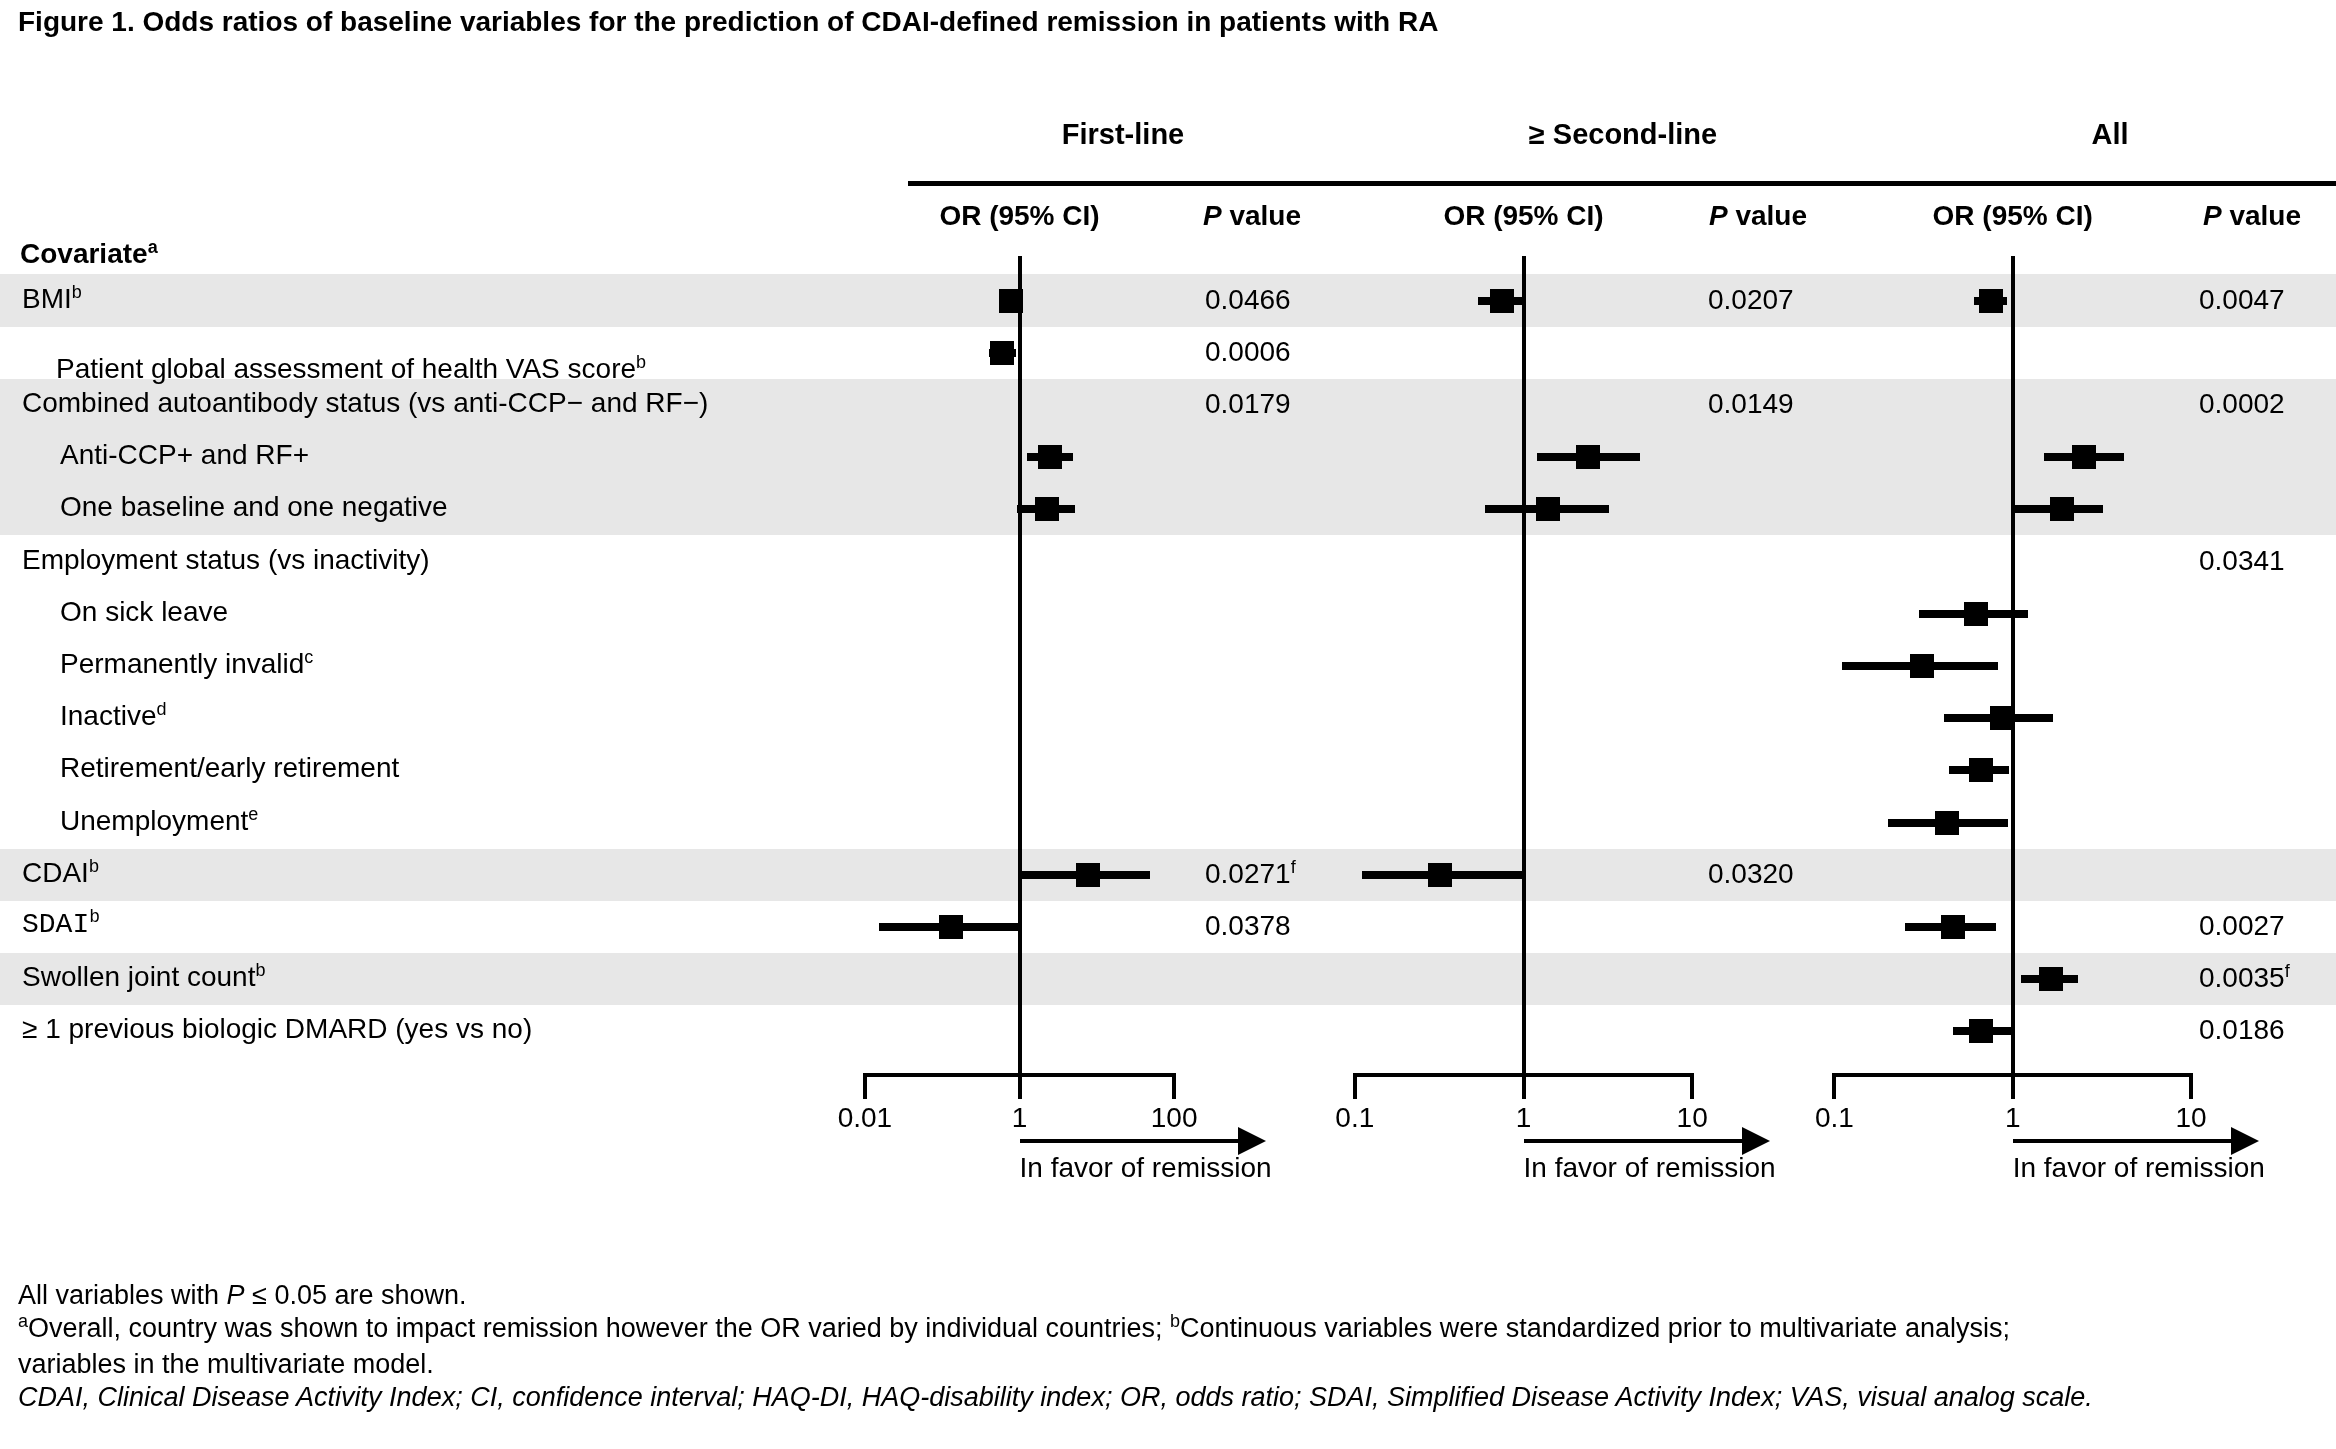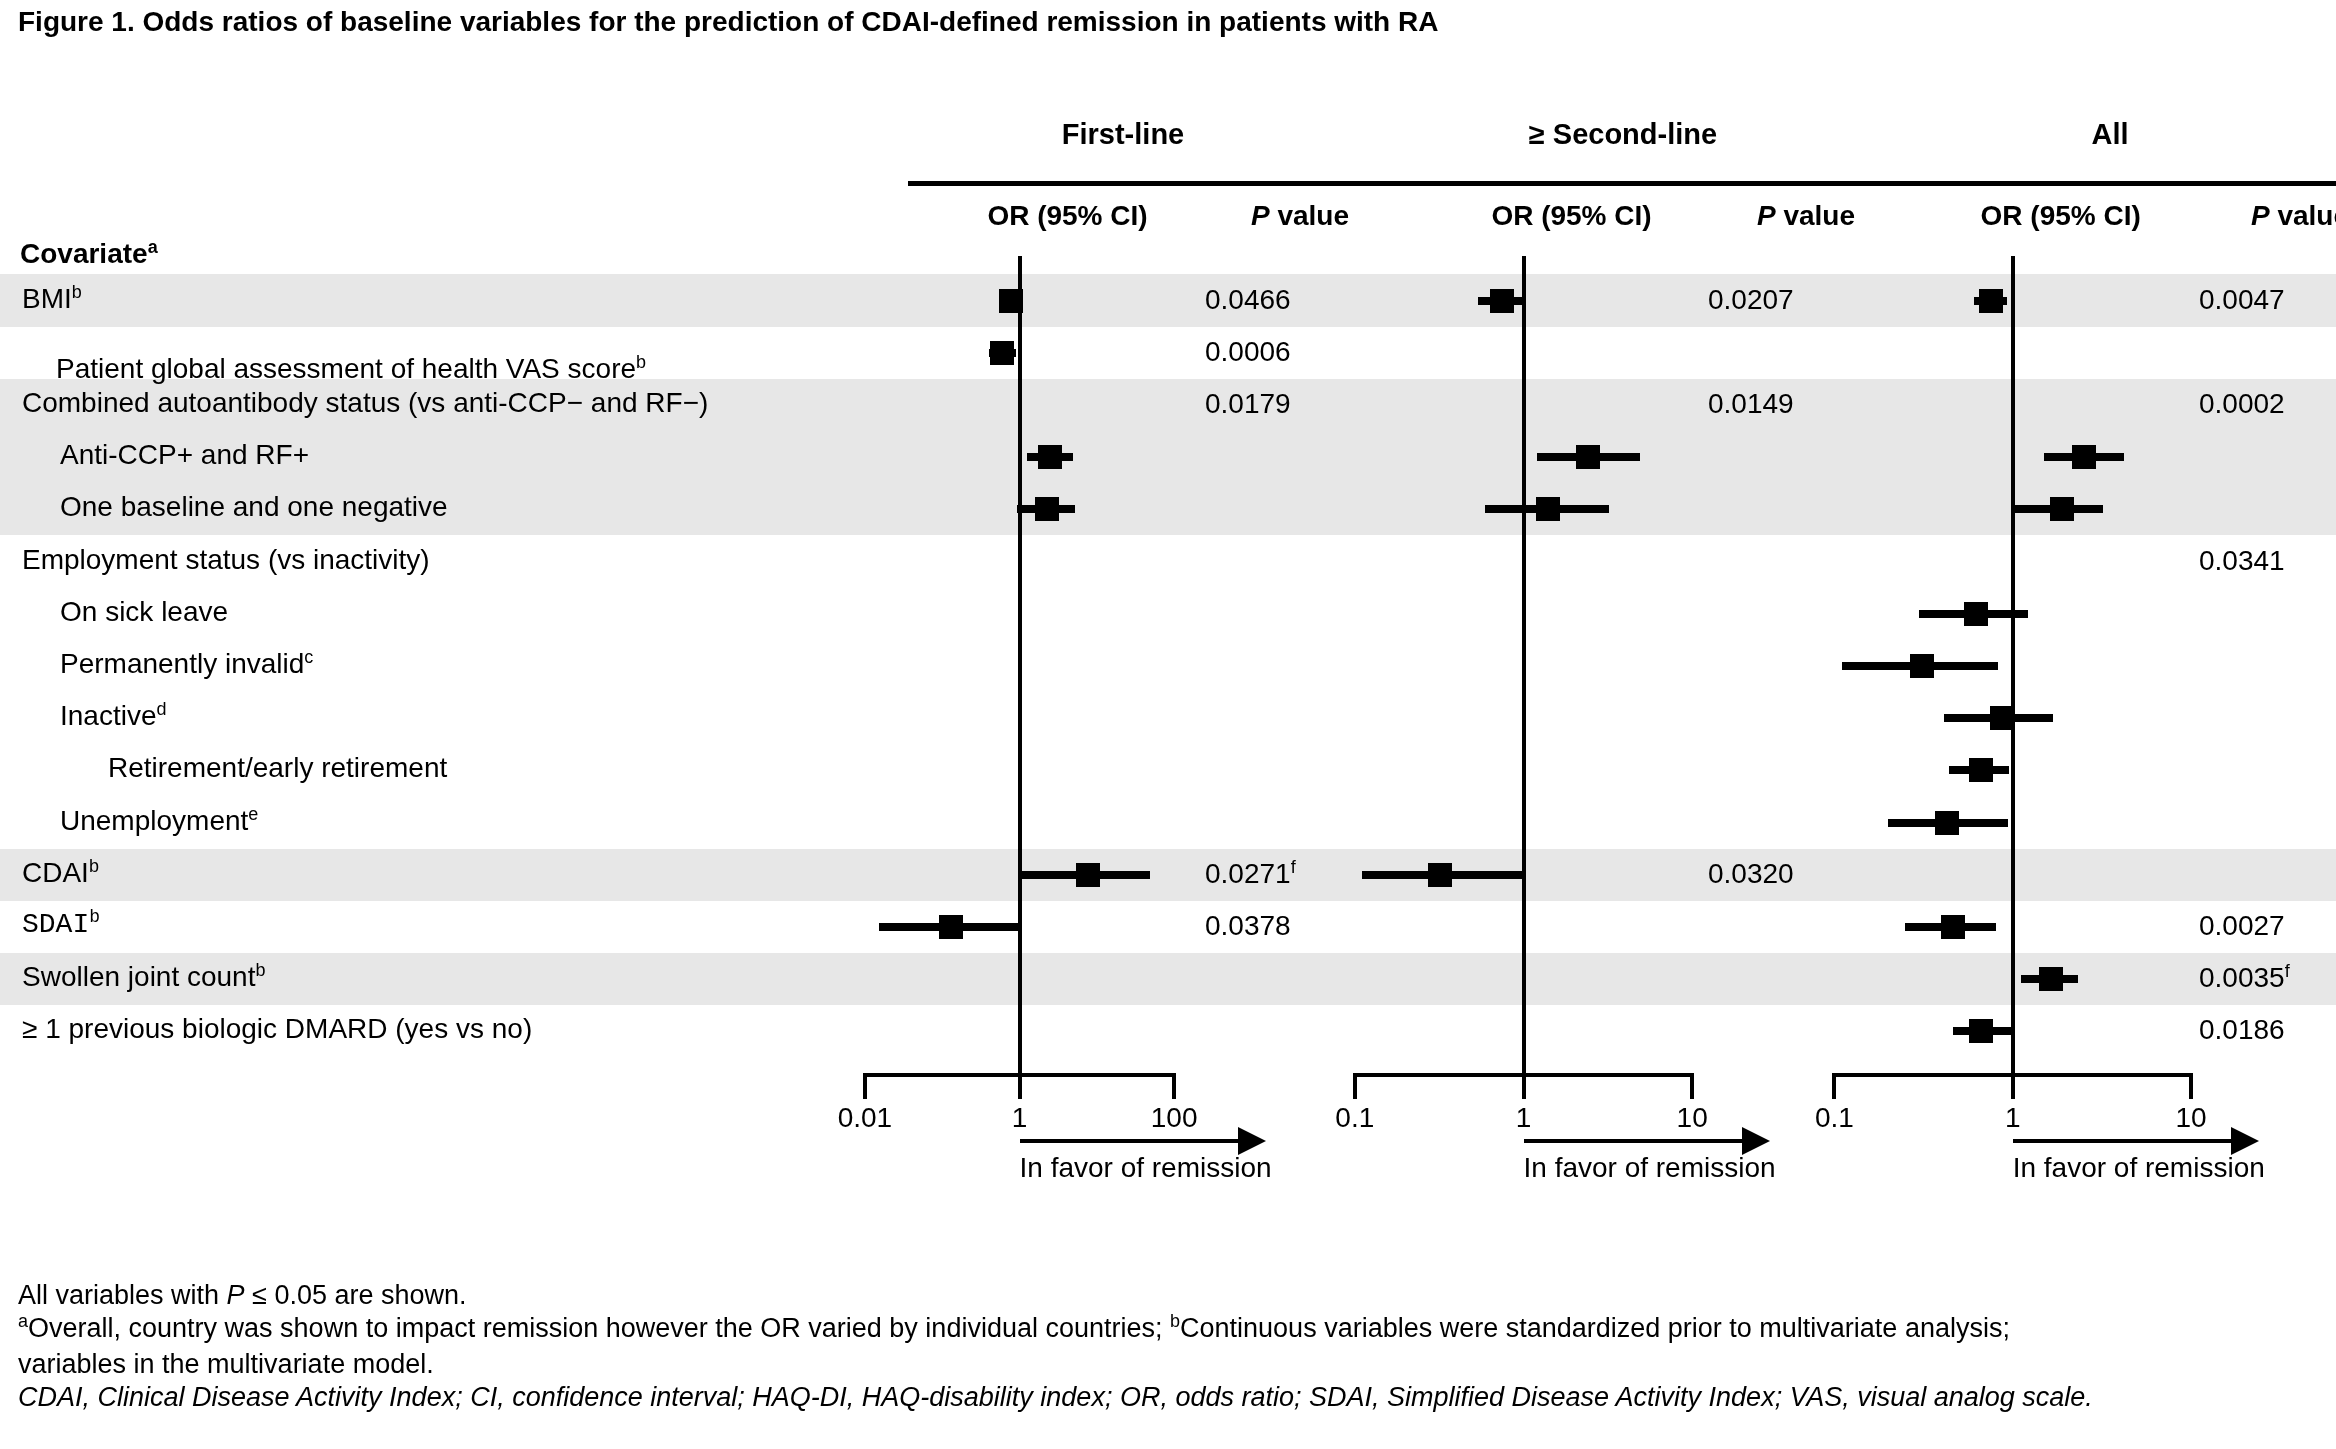--- a/index.html
+++ b/index.html
@@ -18,21 +18,21 @@
   }
   .group-header{
     top:118px;transform:translateX(-50%);
     font-size:29px;font-weight:bold;white-space:nowrap;
   }
   .header-rule{
     left:908px;top:181px;width:1428px;height:5px;background:#000;
   }
   .sub-header{
     top:200px;transform:translateX(-50%);
-    font-size:28px;font-weight:bold;white-space:nowrap;margin-left:48px;
+    font-size:28px;font-weight:bold;white-space:nowrap;
   }
   .covariate-header{
     left:20px;top:238px;
     font-size:28px;font-weight:bold;white-space:nowrap;
   }
   .band{left:0;width:2336px;}
   .row-label{
     font-size:28px;white-space:nowrap;
   }
   .sup{font-size:18px;position:relative;top:-10px;}
@@ -92,21 +92,21 @@
   <div id="row-labels">
       <div class="abs row-label" style="left: 22px; top: 282.5px;">BMI<span class="sup">b</span></div>
       <div class="abs row-label" style="left: 22px; top: 353px; margin-left: 34px;">Patient global assessment of health VAS score<span class="sup">b</span></div>
       <div class="abs row-label" style="left: 22px; top: 386.9px;">Combined autoantibody status (vs anti-CCP− and RF−)</div>
       <div class="abs row-label" style="left: 60px; top: 439.1px;">Anti-CCP+ and RF+</div>
       <div class="abs row-label" style="left: 60px; top: 491.3px;">One baseline and one negative</div>
       <div class="abs row-label" style="left: 22px; top: 543.5px;">Employment status (vs inactivity)</div>
       <div class="abs row-label" style="left: 60px; top: 595.7px;">On sick leave</div>
       <div class="abs row-label" style="left: 60px; top: 647.9px;">Permanently invalid<span class="sup">c</span></div>
       <div class="abs row-label" style="left: 60px; top: 700.1px;">Inactive<span class="sup">d</span></div>
-      <div class="abs row-label" style="left: 60px; top: 752.3px; margin-left: 48px;">Retirement/early retirement</div>
+      <div class="abs row-label" style="left: 60px; top: 752.3px;">Retirement/early retirement</div>
       <div class="abs row-label" style="left: 60px; top: 804.5px;">Unemployment<span class="sup">e</span></div>
       <div class="abs row-label" style="left: 22px; top: 856.7px;">CDAI<span class="sup">b</span></div>
       <div class="abs row-label" style="left: 22px; top: 908.9px; font-family: Liberation Mono, monospace;">SDAI<span class="sup">b</span></div>
       <div class="abs row-label" style="left: 22px; top: 961.1px;">Swollen joint count<span class="sup">b</span></div>
       <div class="abs row-label" style="left: 22px; top: 1013.3px;">≥ 1 previous biologic DMARD (yes vs no)</div>
     </div>
   <div id="plot-layer">
       <div class="abs ref-line" style="left: 1017.5px; top: 256px; height: 819px;"></div>
       <div class="abs axis-line" style="left: 862.9px; top: 1073px; width: 313.2px;"></div>
       <div class="abs axis-tick" style="left: 862.9px; top: 1073px;"></div>

